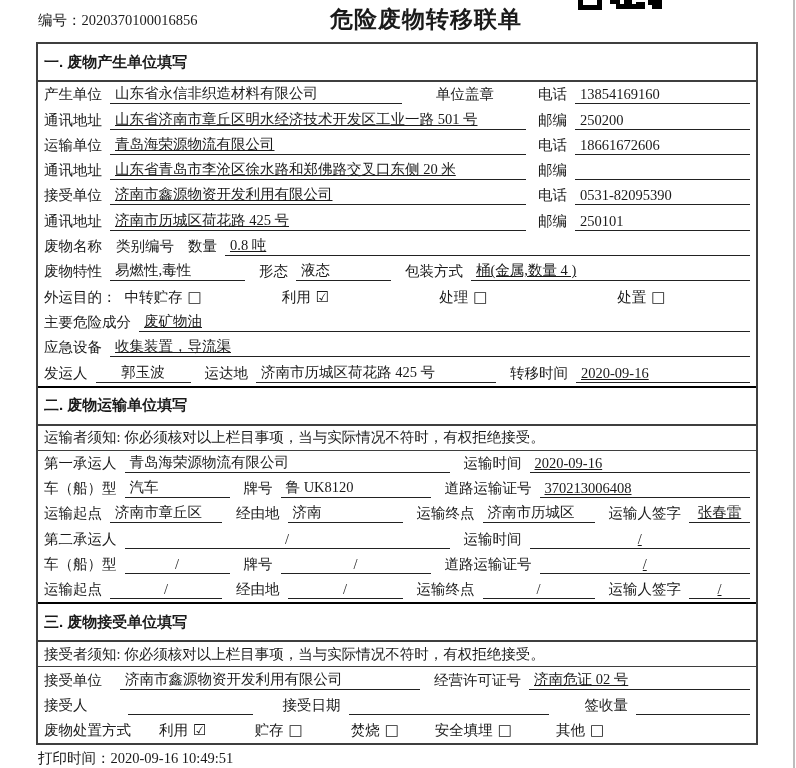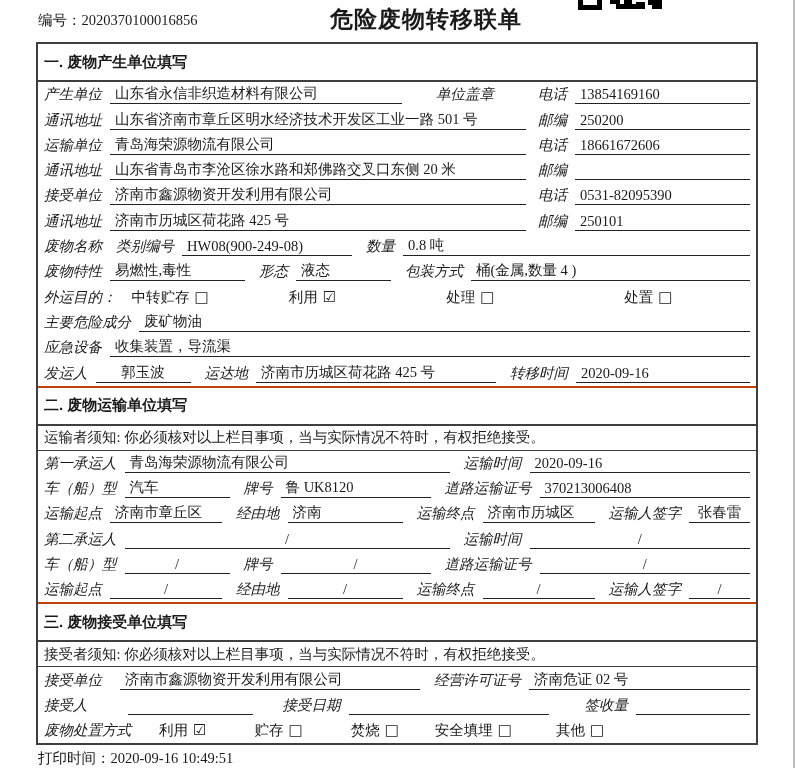--- a/index.html
+++ b/index.html
@@ -17,30 +17,30 @@
   
   .qr{position:absolute;left:578px;top:0;width:86px;height:10px;overflow:hidden;}
   .qr div{position:absolute;background:#000;}
   .qr .finder{left:0;top:-12px;width:24px;height:22px;background:#fff;border:5px solid #000;box-sizing:border-box;}
   
   .sheet{position:absolute;left:36px;top:42px;width:722px;height:703px;
     border:2px solid #3f3f3f;box-sizing:border-box;overflow:hidden;background:#fff;}
   .sec-h{height:24px;display:flex;align-items:center;padding:18px 6px;
     font-family:"Liberation Sans","DejaVu Sans",sans-serif;font-weight:bold;font-size:15px;
     border-bottom:2px solid #3f3f3f;box-sizing:border-box;}
-  .sec-h.mid{border-top:2px solid #c2410c;height:26px;}
+  .sec-h.mid{border-top:2px solid #000000;height:26px;}
   .note-row{height:25px;display:flex;align-items:center;padding:0 6px;font-size:14.5px;
     border-bottom:1.5px solid #3f3f3f;box-sizing:border-box;white-space:nowrap;}
   .row{height:25.3px;display:flex;align-items:flex-end;padding:0 6px 3px 6px;
     box-sizing:border-box;font-size:14.5px;}
-  .lbl{white-space:nowrap;flex:0 0 auto;font-style:italic;}
+  .lbl{white-space:nowrap;flex:0 0 auto;}
   .ml{margin-left:14px;}
   .u{border-bottom:1.5px solid #222;white-space:nowrap;padding:0 5px;
     box-sizing:border-box;overflow:hidden;flex:0 0 auto;margin-left:8px;min-height:18px;}
-  .grow{flex:1 1 auto;}
+  .grow{flex:1 1 auto;text-decoration:underline;}
   .c{text-align:center;}
   .rg{display:flex;align-items:flex-end;margin-left:auto;width:212px;flex:0 0 auto;}
   .rg .u{flex:1 1 auto;}
   .cbi{white-space:nowrap;flex:0 0 auto;}
   .box{font-family:"DejaVu Sans",sans-serif;font-size:15px;margin-left:5px;}
   .sp{flex:0 0 auto;}
   
   .print-line{position:absolute;left:38px;top:749px;font-size:14.5px;white-space:nowrap;}
 </style>
 </head>
@@ -115,37 +115,36 @@
     <span class="u grow" style="margin-right:12px">济南市历城区荷花路 425 号</span>
     <div class="rg">
       <span class="lbl">邮编</span>
       <span class="u">250101</span>
     </div>
   </div>
 
   <div class="row">
     <span class="lbl">废物名称</span>
     <span class="lbl ml">类别编号</span>
-    <span class="u" style="width:170px">HW08(900-249-08)</span>
     <span class="lbl ml">数量</span>
     <span class="u grow">0.8 吨</span>
   </div>
 
   <div class="row">
     <span class="lbl">废物特性</span>
     <span class="u" style="width:135px">易燃性,毒性</span>
     <span class="lbl ml">形态</span>
     <span class="u" style="width:95px">液态</span>
     <span class="lbl ml">包装方式</span>
     <span class="u grow">桶(金属,数量  4 )</span>
   </div>
 
   <div class="row">
     <span class="lbl">外运目的：</span>
-    <span class="cbi" style="margin-left:15px"><span>中转贮存</span><span class="box">□</span></span>
+    <span class="cbi" style="margin-left:8px"><span>中转贮存</span><span class="box">□</span></span>
     <span class="cbi" style="margin-left:80px"><span>利用</span><span class="box">☑</span></span>
     <span class="cbi" style="margin-left:110px"><span>处理</span><span class="box">□</span></span>
     <span class="cbi" style="margin-left:130px"><span>处置</span><span class="box">□</span></span>
   </div>
 
   <div class="row">
     <span class="lbl">主要危险成分</span>
     <span class="u grow">废矿物油</span>
   </div>
 

